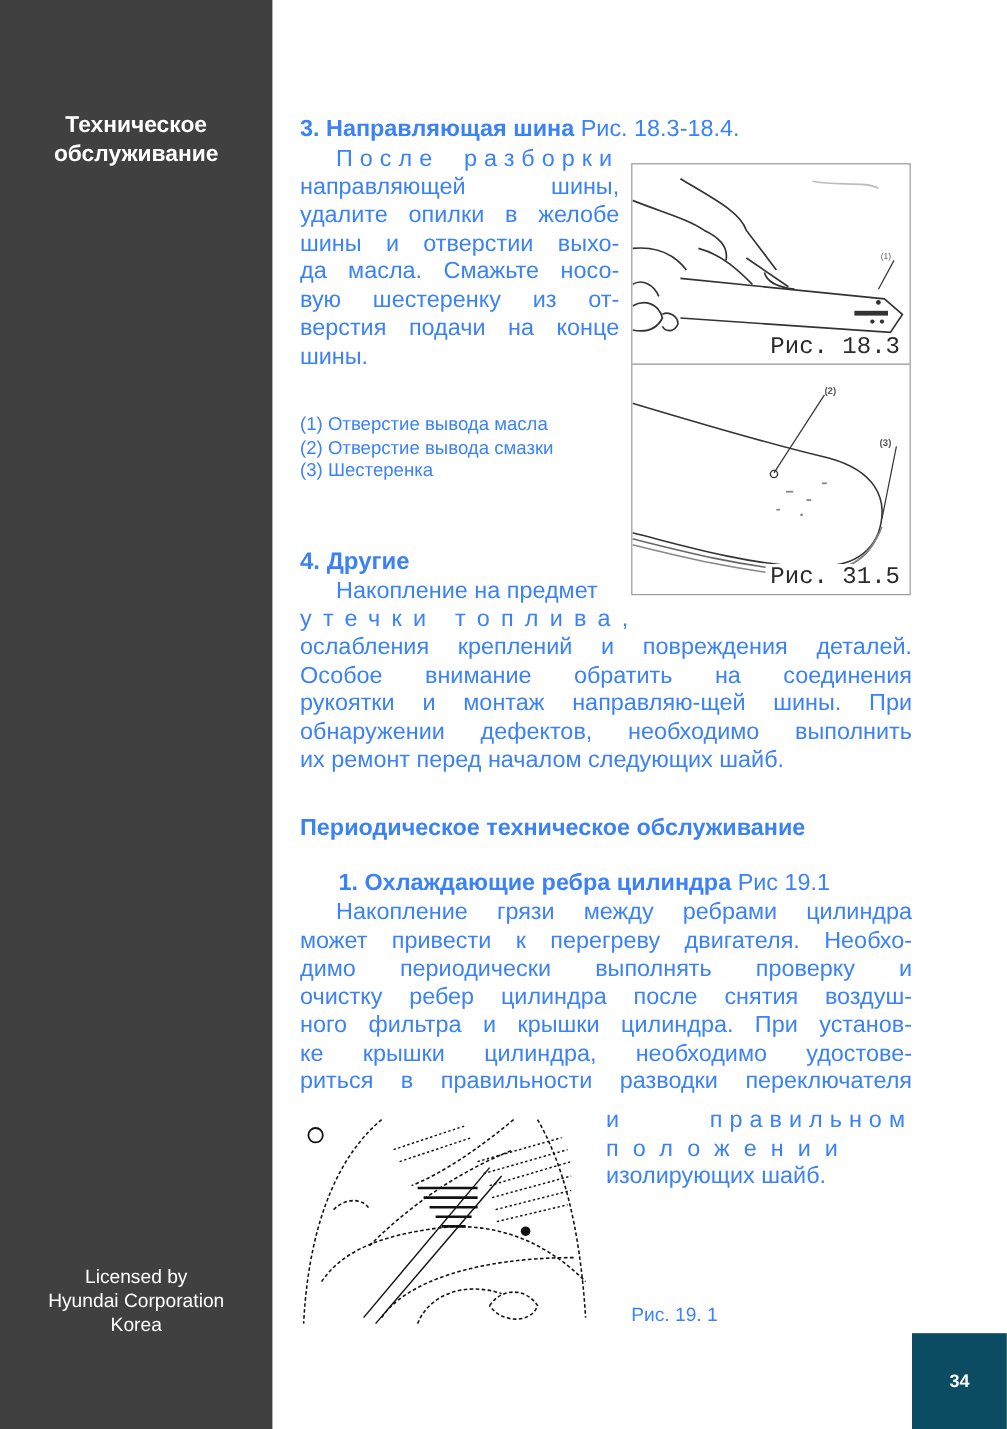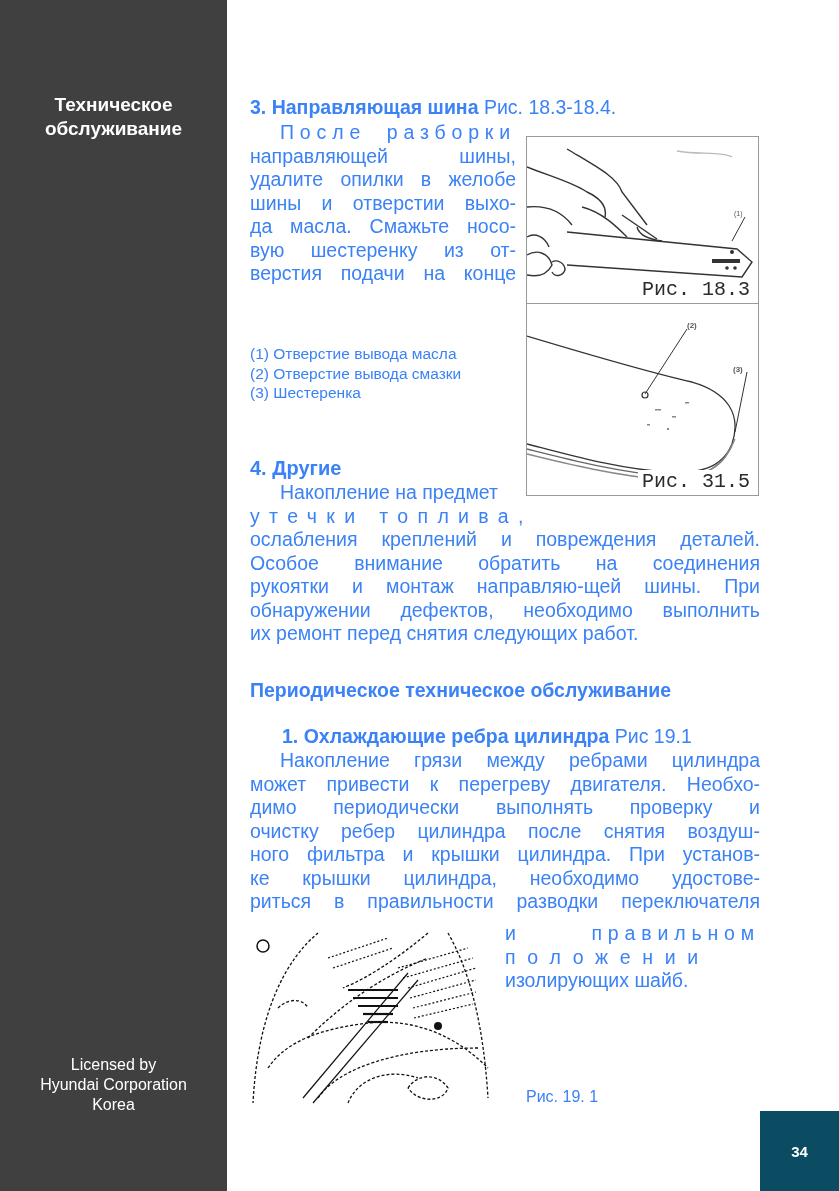--- a/index.html
+++ b/index.html
@@ -67,20 +67,21 @@
 </div>
 
 <div class="txt" style="left:250px; top:121px; width:266px;">
   <span class="line justify spaced" style="padding-left:30px; letter-spacing:0.3em;">После разборки</span>
   <span class="line justify">направляющей шины,</span>
   <span class="line justify">удалите опилки в желобе</span>
   <span class="line justify">шины и отверстии выхо-</span>
   <span class="line justify">да масла. Смажьте носо-</span>
   <span class="line justify">вую шестеренку из от-</span>
   <span class="line justify">верстия подачи на конце</span>
+  <span class="line">шины.</span>
 </div>
 
 <div class="txt sub-item" style="left:250px; top:344px;">
   <span class="line">(1) Отверстие вывода масла</span>
   <span class="line">(2) Отверстие вывода смазки</span>
   <span class="line">(3) Шестеренка</span>
 </div>
 
 <div class="fig" style="left:526px; top:136px; width:233px; height:168px;">
   <svg width="233" height="168" viewBox="0 0 233 168">
@@ -135,21 +136,21 @@
 </div>
 <div class="txt" style="left:250px; top:481px; width:266px;">
   <span class="line" style="padding-left:30px;">Накопление на предмет</span>
   <span class="line" style="letter-spacing:0.48em;">утечки топлива,</span>
 </div>
 <div class="txt" style="left:250px; top:528px; width:510px;">
   <span class="line justify">ослабления креплений и повреждения деталей.</span>
   <span class="line justify">Особое внимание обратить на соединения</span>
   <span class="line justify">рукоятки и монтаж направляю-щей шины. При</span>
   <span class="line justify">обнаружении дефектов, необходимо выполнить</span>
-  <span class="line">их ремонт перед снятия следующих работ.</span>
+  <span class="line">их ремонт перед началом следующих шайб.</span>
 </div>
 
 <div class="txt bold" style="left:250px; top:679px; font-size:19.5px;">
   <span>Периодическое техническое обслуживание</span>
 </div>
 <div class="txt" style="left:282px; top:725px; white-space:nowrap;">
   <span class="bold">1. Охлаждающие ребра цилиндра</span><span> Рис 19.1</span>
 </div>
 <div class="txt" style="left:250px; top:749px; width:510px;">
   <span class="line justify" style="padding-left:30px;">Накопление грязи между ребрами цилиндра</span>

